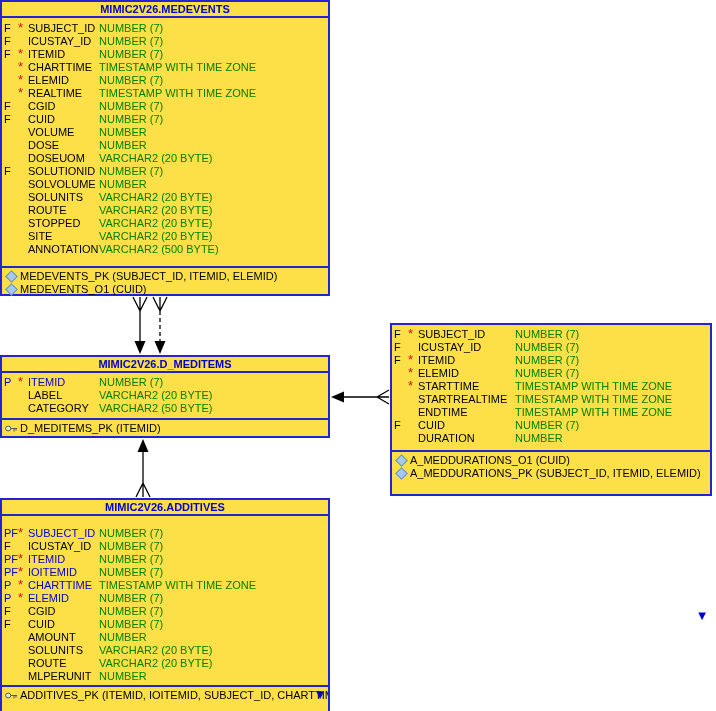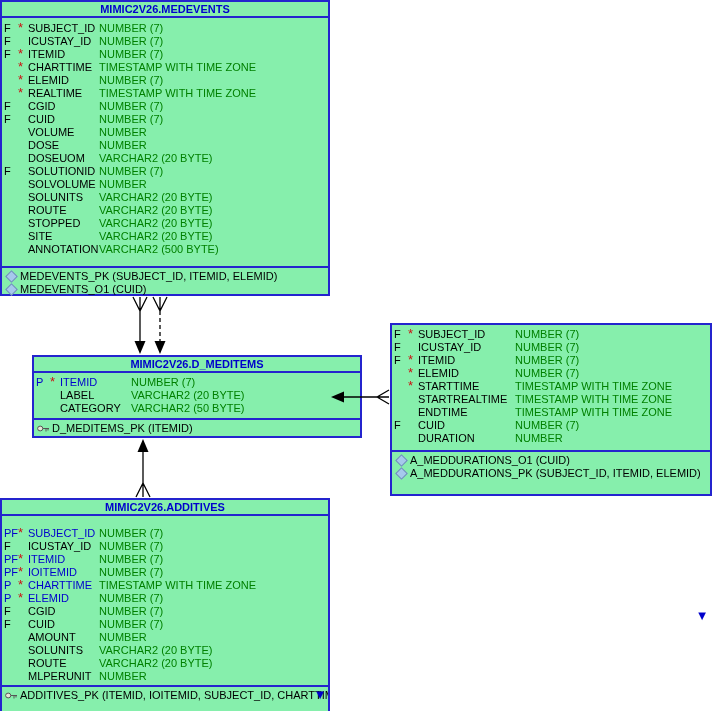--- a/index.html
+++ b/index.html
@@ -2,21 +2,21 @@
 <html><head>
 <meta charset="utf-8">
 <style>
   html,body{margin:0;padding:0;}
   body{
     width:716px;height:711px;position:relative;overflow:hidden;
     background:#ffffff;
     font-family:"Liberation Sans","DejaVu Sans",sans-serif;
   }
   .table{
-    position:absolute;background:#86efac;
+    position:absolute;background:#fde047;
     border:2px solid #2424CE;box-sizing:border-box;
   }
   .tbl-header{
     height:14px;border-bottom:2px solid #2424CE;
     color:#0000CC;font-weight:bold;font-size:11px;line-height:14px;
     text-align:center;white-space:nowrap;overflow:hidden;
   }
   .tbl-cols{overflow:hidden;}
   .col-row{
     display:flex;height:13px;line-height:13px;font-size:11px;
@@ -44,21 +44,21 @@
     transform:rotate(45deg);
   }
   .more-indicator{
     position:absolute;right:4px;bottom:2px;
     color:#0000CC;font-size:10px;line-height:10px;
     font-family:"DejaVu Sans",sans-serif;cursor:pointer;
   }
   
   #tbl-medevents     {left:0;  top:0;  width:330;height:296px;width:330px;}
   #tbl-medevents     .tbl-cols{height:244px;padding-top:4px;}
-  #tbl-d_meditems    {left:0;  top:355px;width:330px;height:83px;margin-left:32px;}
+  #tbl-d_meditems    {left:0;  top:355px;width:330px;height:83px;}
   #tbl-d_meditems    .tbl-cols{height:42px;padding-top:3px;}
   #tbl-additives     {left:0;  top:498px;width:330px;height:245px;}
   #tbl-additives     .tbl-cols{height:158px;padding-top:11px;}
   #tbl-a_meddurations{left:390px;top:323px;width:322px;height:173px;}
   #tbl-a_meddurations .tbl-cols{height:122px;padding-top:3px;}
   #tbl-medevents .tbl-keys,#tbl-a_meddurations .tbl-keys{height:100%;}
   #connector-layer{
     position:absolute;left:0;top:0;width:716px;height:711px;
     pointer-events:none;z-index:5;
   }

